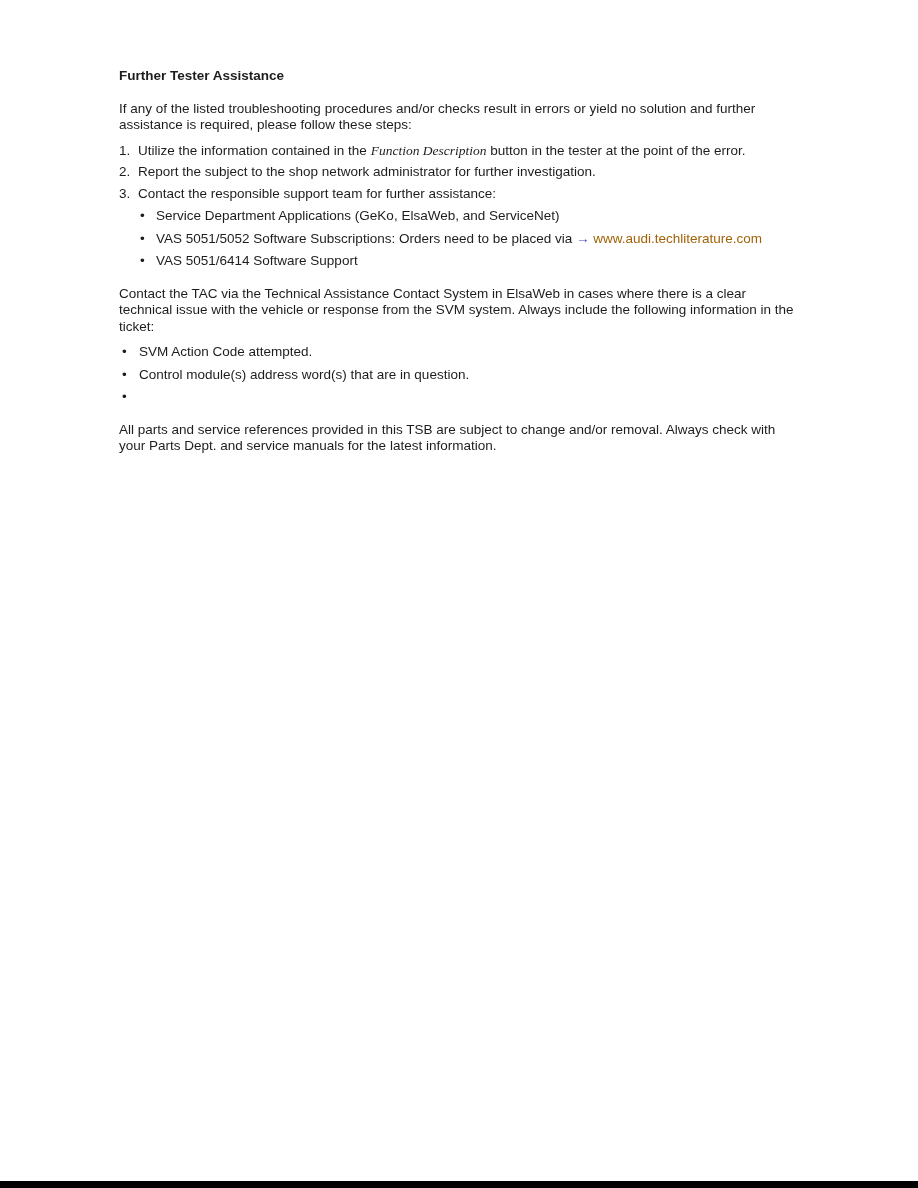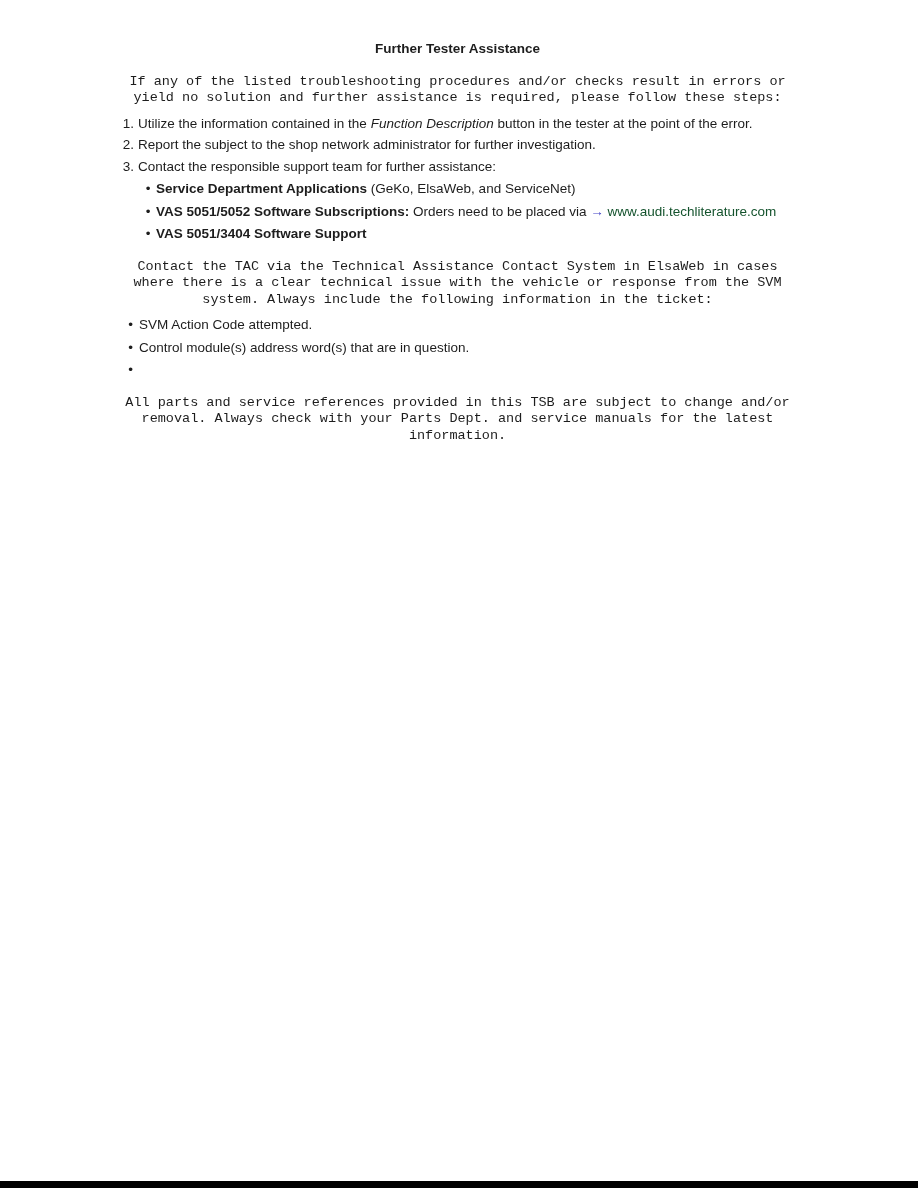--- a/index.html
+++ b/index.html
@@ -7,49 +7,49 @@
     width: 918px;
     height: 1188px;
     background: #ffffff;
     position: relative;
     overflow: hidden;
     font-family: "Liberation Sans", "DejaVu Sans", sans-serif;
     font-size: 13.5px;
     line-height: 16.5px;
     color: #1d1d1d;
   }
-  .page { padding: 41px 122px 0 119px; text-align: center; }
+  .page { padding: 68px 122px 0 119px; }
 
   h3.doc-heading {
     font-size: 13.5px;
     line-height: 16.5px;
     font-weight: bold;
     margin: 0 0 9px 0;
   }
-  p.doc-para { margin: 16px 0 9px 0; font-family: Liberation Mono, monospace; }
+  p.doc-para { margin: 16px 0 9px 0; }
 
   .list { margin: 0 0 3px 0; }
   .row { display: flex; margin: 0 0 5px 0; }
   .row:last-child { margin-bottom: 6px; }
 
   .num { width: 19px; flex: none; }
 
   .sub-list { margin: 0 0 4px 0; }
   .sub-list .row { padding-left: 21px; margin-bottom: 6px; }
   .sub-list .mark { width: 16px; flex: none; }
 
   .b2-list .row { padding-left: 3px; margin-bottom: 6px; }
   .b2-list .mark { width: 17px; flex: none; }
 
-  .bold { font-weight: bold; margin-top: 12px; }
-  .ital { font-style: italic; }
+  .bold { font-weight: normal; margin-top: 12px; }
+  .ital { font-style: italic; font-family: Liberation Serif, serif; }
 
   .arrow { color: #3c3cc4; }
   a.doc-link {
-    color: #14532d;
+    color: #a16207;
     text-decoration: none;
     cursor: pointer;
   }
 
   .closing { margin-top: 28px; }
 
   .bottom-bar {
     position: absolute;
     left: 0;
     bottom: 0;
@@ -92,21 +92,21 @@
       <div><span class="bold">Service Department Applications</span><span> (GeKo, ElsaWeb, and ServiceNet)</span></div>
     </div>
 
     <div class="row">
       <span class="mark">•</span>
       <div><span class="bold">VAS 5051/5052 Software Subscriptions:</span><span> Orders need to be placed via </span><span class="arrow">→</span><span> </span><a class="doc-link">www.audi.techliterature.com</a></div>
     </div>
 
     <div class="row">
       <span class="mark">•</span>
-      <div><span class="bold">VAS 5051/3404 Software Support</span></div>
+      <div><span class="bold">VAS 5051/6414 Software Support</span></div>
     </div>
   </div>
 
 
   <p class="doc-para">Contact the TAC via the Technical Assistance Contact System in ElsaWeb in cases where there is a clear technical issue with the vehicle or response from the SVM system. Always include the following information in the ticket:</p>
 
   <div class="b2-list">
 
     <div class="row">
       <span class="mark">•</span>

